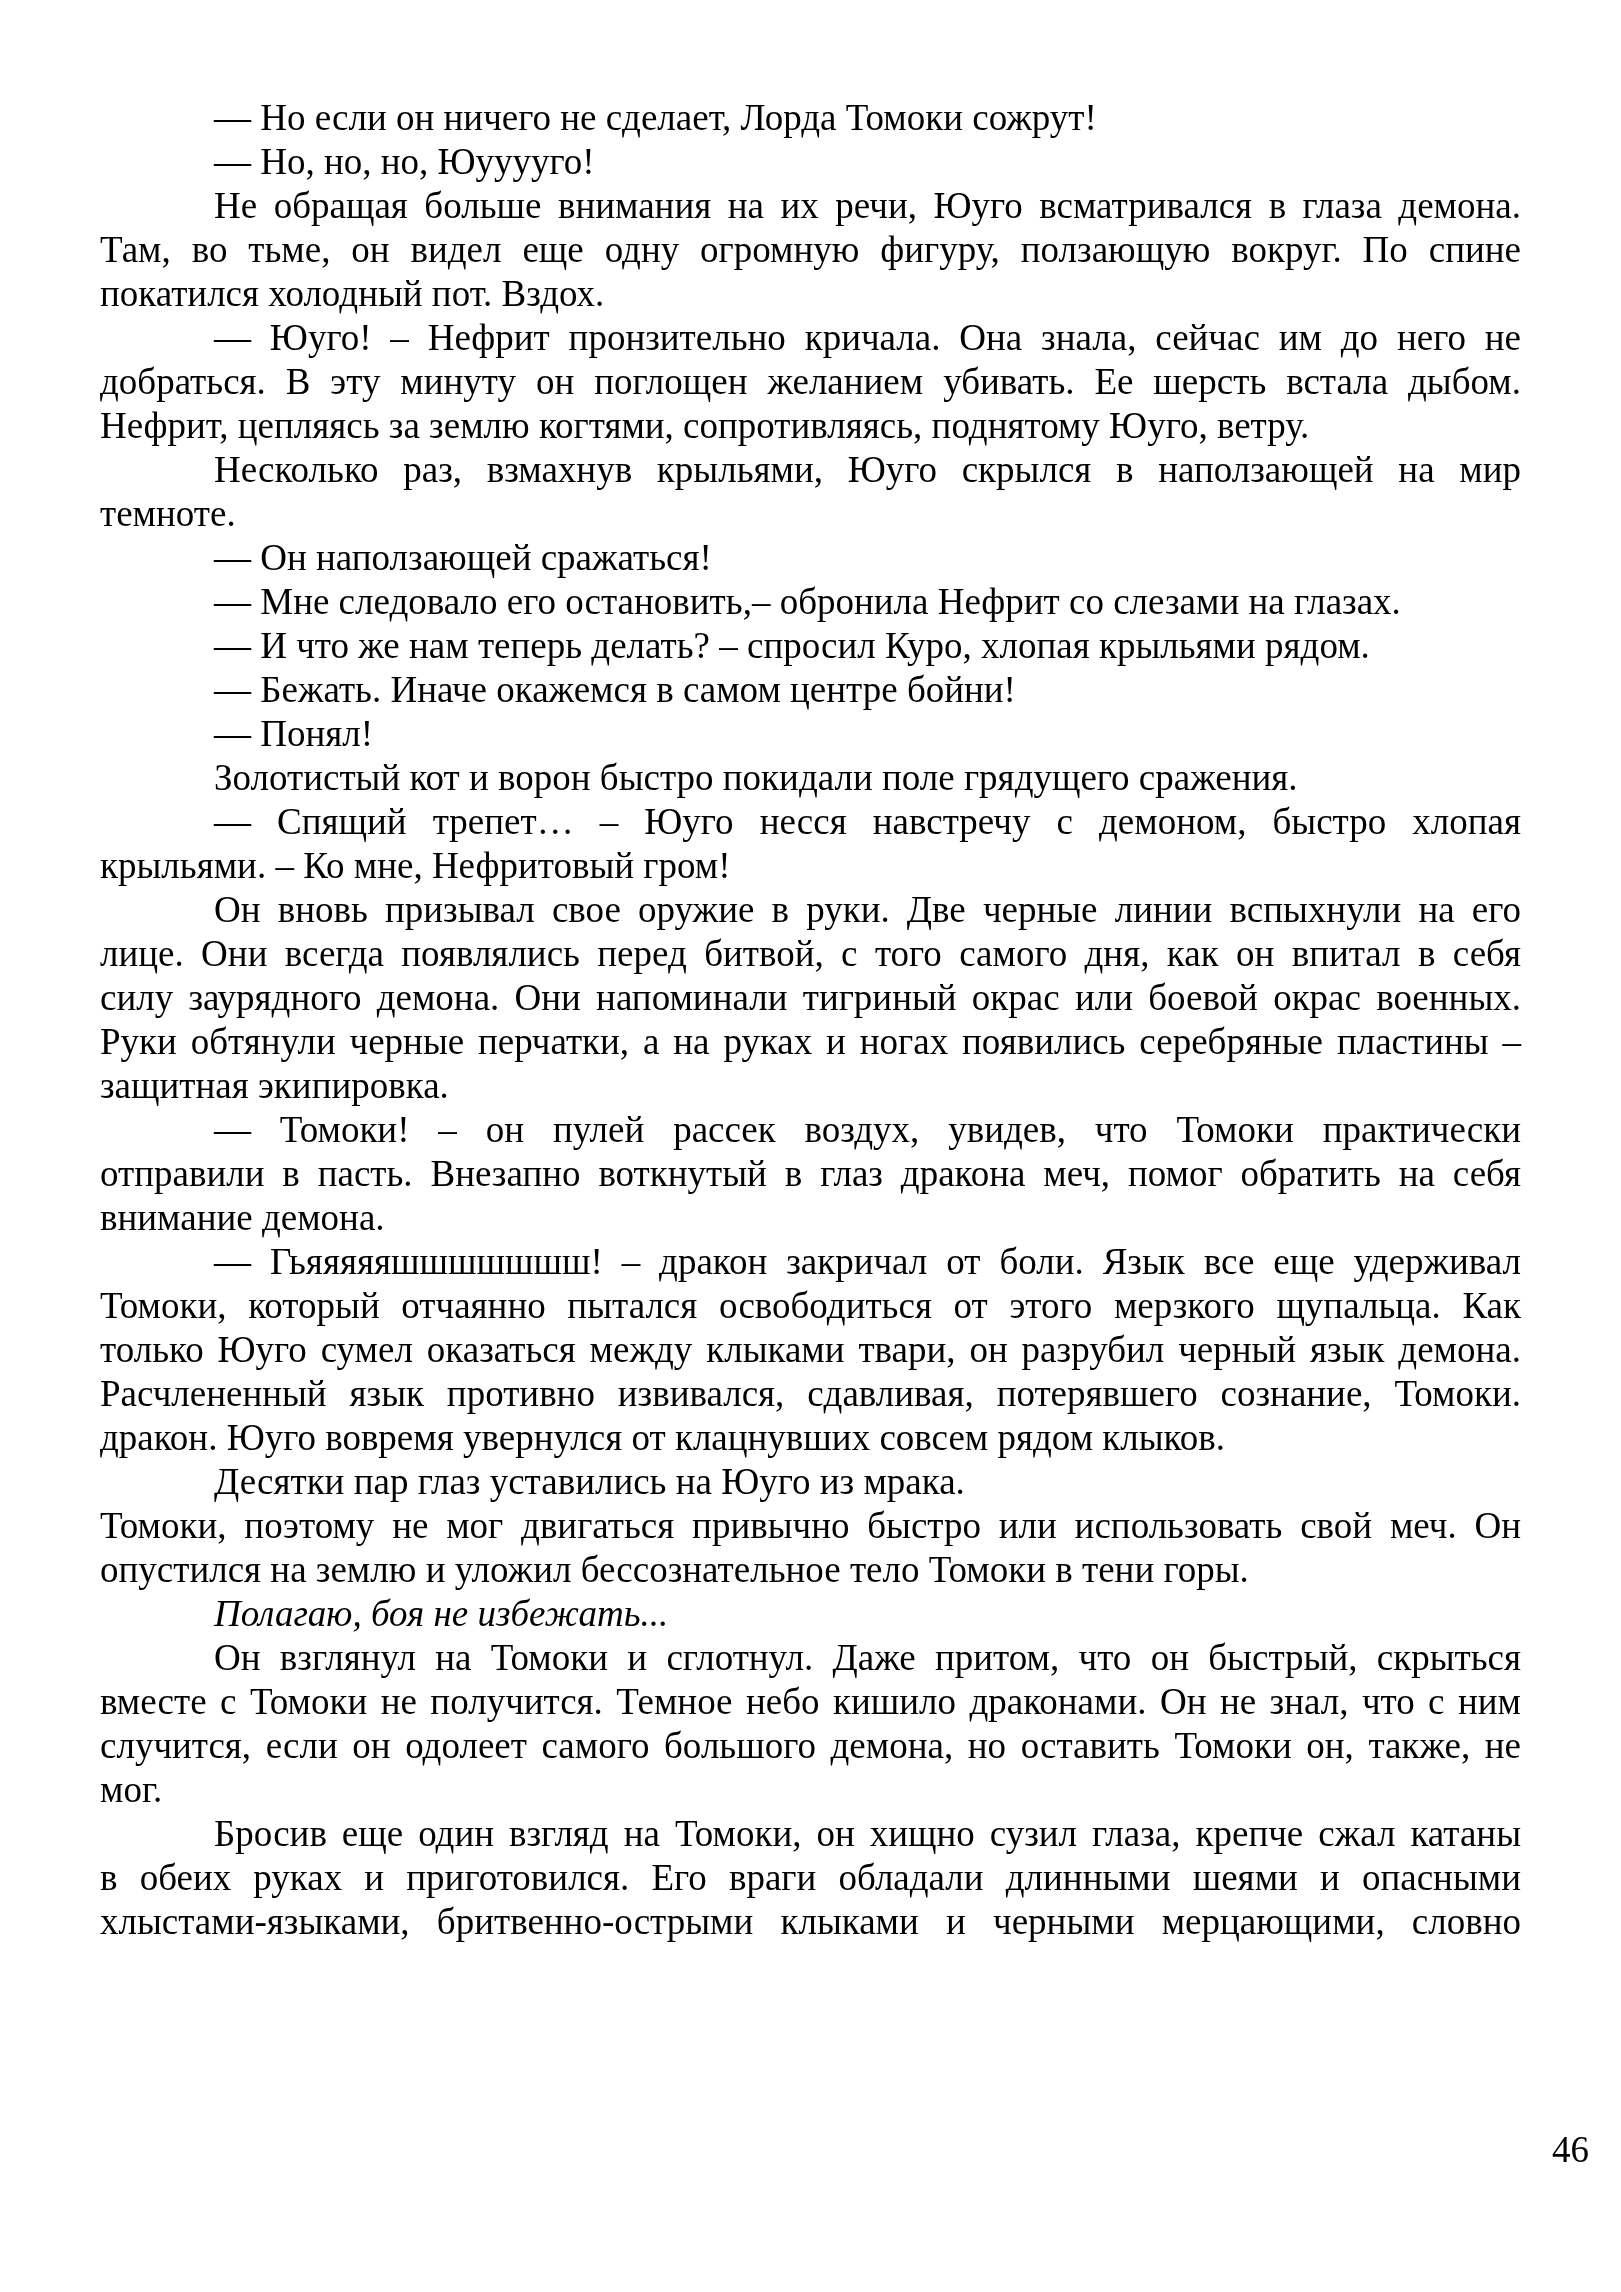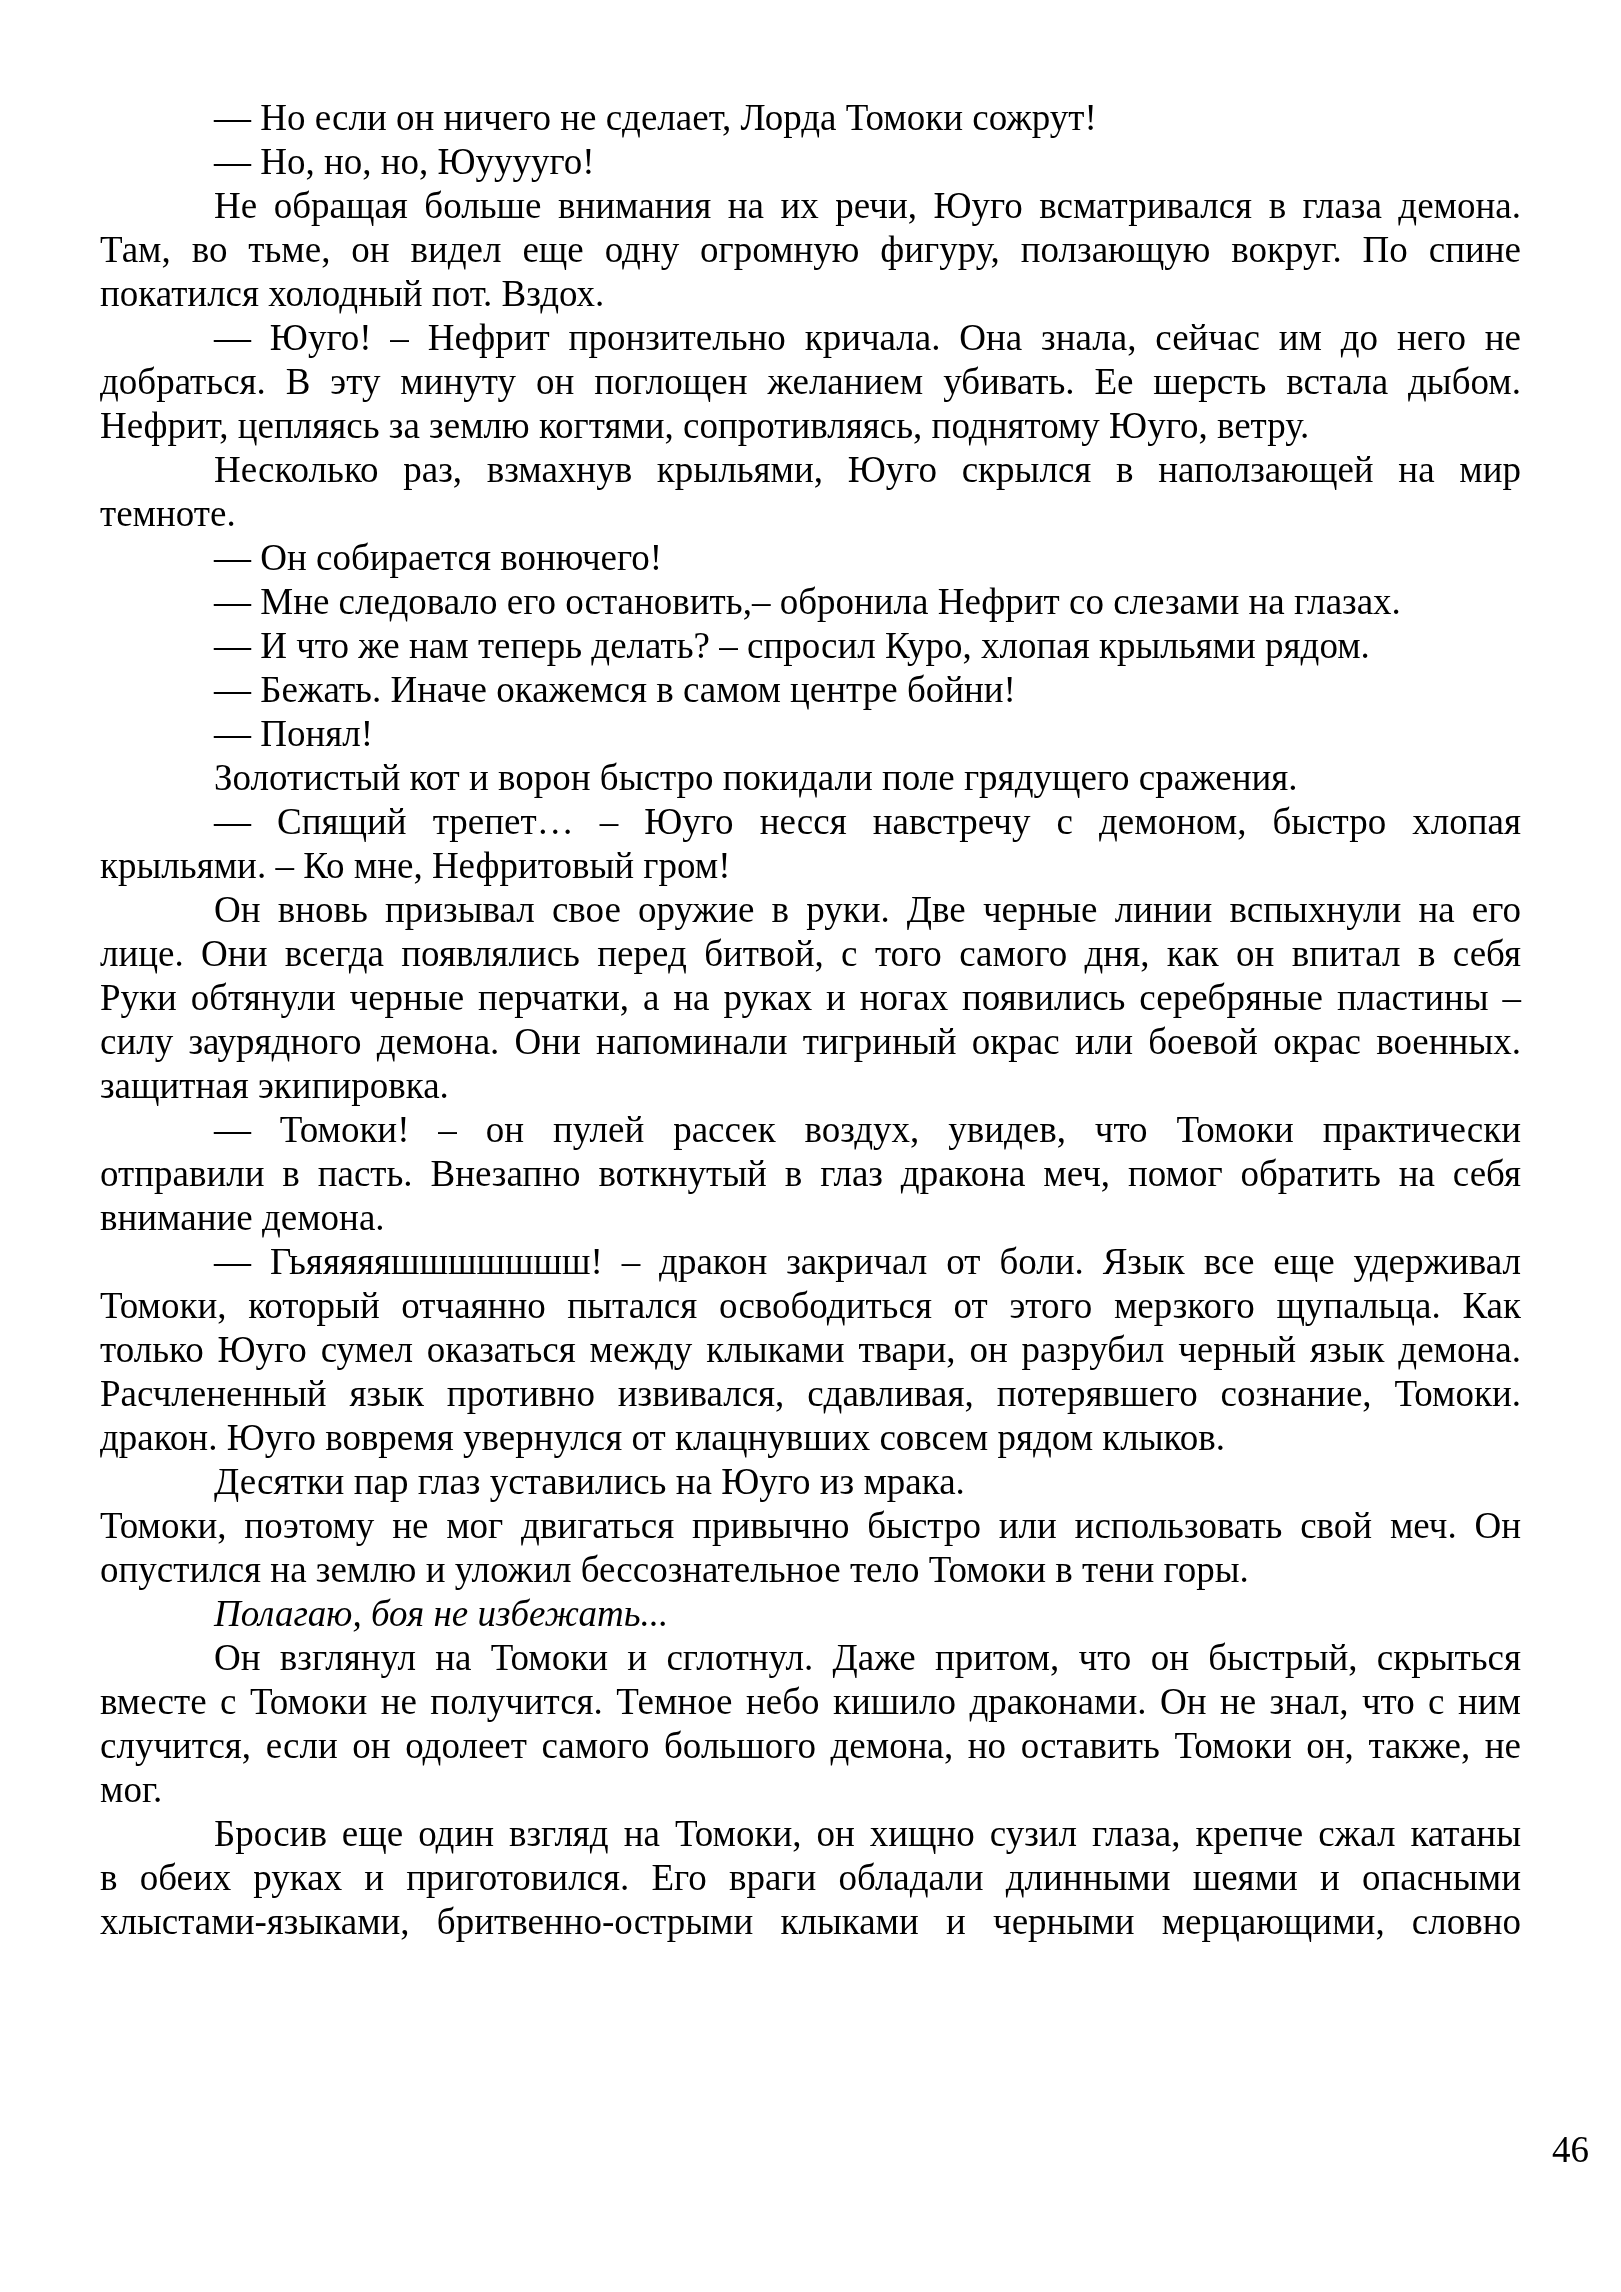--- a/index.html
+++ b/index.html
@@ -66,32 +66,32 @@
   <span class="line indent last" style="display: block; width: 1421px; box-sizing: border-box;">— Но если он ничего не сделает, Лорда Томоки сожрут!</span>
       <span class="line indent last" style="display: block; width: 1421px; box-sizing: border-box;">— Но, но, но, Юууууго!</span>
       <span class="line indent" style="display: block; width: 1421px; word-spacing: 6.6px; box-sizing: border-box;">Не обращая больше внимания на их речи, Юуго всматривался в глаза демона.</span>
       <span class="line" style="display: block; width: 1421px; word-spacing: 11px; box-sizing: border-box;">Там, во тьме, он видел еще одну огромную фигуру, ползающую вокруг. По спине</span>
       <span class="line last" style="display: block; width: 1421px; box-sizing: border-box;">покатился холодный пот. Вздох.</span>
       <span class="line indent" style="display: block; width: 1421px; word-spacing: 9px; box-sizing: border-box;">— Юуго! – Нефрит пронзительно кричала. Она знала, сейчас им до него не</span>
       <span class="line" style="display: block; width: 1421px; word-spacing: 10px; box-sizing: border-box;">добраться. В эту минуту он поглощен желанием убивать. Ее шерсть встала дыбом.</span>
       <span class="line last" style="display: block; width: 1421px; box-sizing: border-box;">Нефрит, цепляясь за землю когтями, сопротивляясь, поднятому Юуго, ветру.</span>
       <span class="line indent" style="display: block; width: 1421px; word-spacing: 14.7px; box-sizing: border-box;">Несколько раз, взмахнув крыльями, Юуго скрылся в наползающей на мир</span>
       <span class="line last" style="display: block; width: 1421px; box-sizing: border-box;">темноте.</span>
-      <span class="line indent last" style="display: block; width: 1421px; box-sizing: border-box;">— Он собирается вонючего!</span>
+      <span class="line indent last" style="display: block; width: 1421px; box-sizing: border-box;">— Он наползающей сражаться!</span>
       <span class="line indent last" style="display: block; width: 1421px; box-sizing: border-box;">— Мне следовало его остановить,– обронила Нефрит со слезами на глазах.</span>
       <span class="line indent last" style="display: block; width: 1421px; box-sizing: border-box;">— И что же нам теперь делать? – спросил Куро, хлопая крыльями рядом.</span>
       <span class="line indent last" style="display: block; width: 1421px; box-sizing: border-box;">— Бежать. Иначе окажемся в самом центре бойни!</span>
       <span class="line indent last" style="display: block; width: 1421px; box-sizing: border-box;">— Понял!</span>
       <span class="line indent last" style="display: block; width: 1421px; box-sizing: border-box;">Золотистый кот и ворон быстро покидали поле грядущего сражения.</span>
       <span class="line indent" style="display: block; width: 1421px; word-spacing: 16px; box-sizing: border-box;">— Спящий трепет… – Юуго несся навстречу с демоном, быстро хлопая</span>
       <span class="line last" style="display: block; width: 1421px; box-sizing: border-box;">крыльями. – Ко мне, Нефритовый гром!</span>
       <span class="line indent" style="display: block; width: 1421px; word-spacing: 7.3px; box-sizing: border-box;">Он вновь призывал свое оружие в руки. Две черные линии вспыхнули на его</span>
       <span class="line" style="display: block; width: 1421px; word-spacing: 7.5px; box-sizing: border-box;">лице. Они всегда появлялись перед битвой, с того самого дня, как он впитал в себя</span>
+      <span class="line" style="display: block; width: 1421px; word-spacing: 5.1px; box-sizing: border-box;">силу заурядного демона. Они напоминали тигриный окрас или боевой окрас военных.</span>
       <span class="line" style="display: block; width: 1421px; word-spacing: 3.9px; box-sizing: border-box;">Руки обтянули черные перчатки, а на руках и ногах появились серебряные пластины –</span>
-      <span class="line" style="display: block; width: 1421px; word-spacing: 5.1px; box-sizing: border-box;">силу заурядного демона. Они напоминали тигриный окрас или боевой окрас военных.</span>
       <span class="line last" style="display: block; width: 1421px; box-sizing: border-box;">защитная экипировка.</span>
       <span class="line indent" style="display: block; width: 1421px; word-spacing: 19px; box-sizing: border-box;">— Томоки! – он пулей рассек воздух, увидев, что Томоки практически</span>
       <span class="line" style="display: block; width: 1421px; word-spacing: 8px; box-sizing: border-box;">отправили в пасть. Внезапно воткнутый в глаз дракона меч, помог обратить на себя</span>
       <span class="line last" style="display: block; width: 1421px; box-sizing: border-box;">внимание демона.</span>
       <span class="line indent" style="display: block; width: 1421px; word-spacing: 9px; box-sizing: border-box;">— Гьяяяяяшшшшшшш! – дракон закричал от боли. Язык все еще удерживал</span>
       <span class="line" style="display: block; width: 1421px; word-spacing: 11.4px; box-sizing: border-box;">Томоки, который отчаянно пытался освободиться от этого мерзкого щупальца. Как</span>
       <span class="line" style="display: block; width: 1421px; word-spacing: 3.8px; box-sizing: border-box;">только Юуго сумел оказаться между клыками твари, он разрубил черный язык демона.</span>
       <span class="line" style="display: block; width: 1421px; word-spacing: 12.3px; box-sizing: border-box;">Расчлененный язык противно извивался, сдавливая, потерявшего сознание, Томоки.</span>
       <span class="line last" style="display: block; width: 1421px; box-sizing: border-box;">дракон. Юуго вовремя увернулся от клацнувших совсем рядом клыков.</span>
       <span class="line indent last" style="display: block; width: 1421px; box-sizing: border-box;">Десятки пар глаз уставились на Юуго из мрака.</span>

